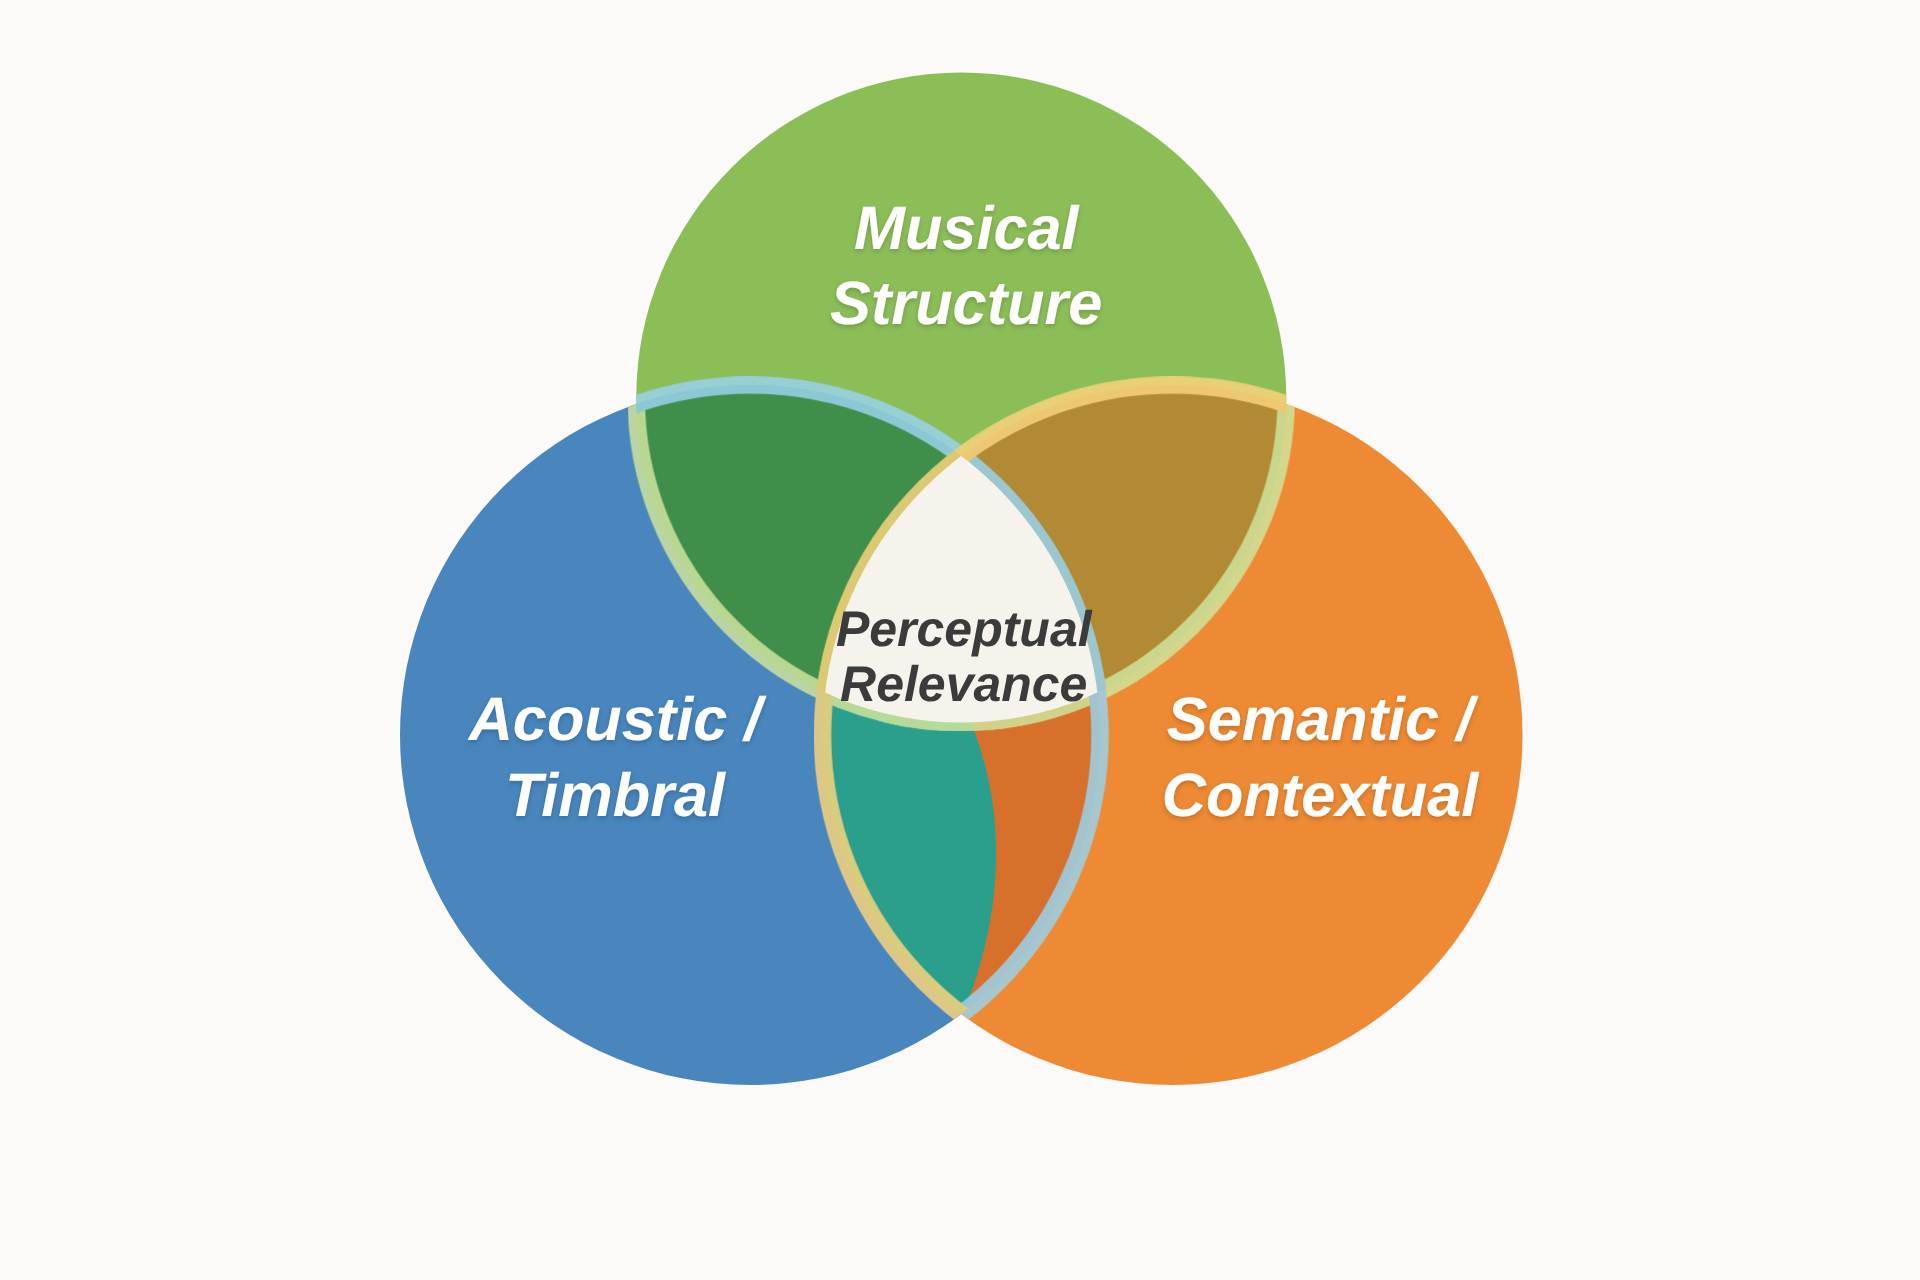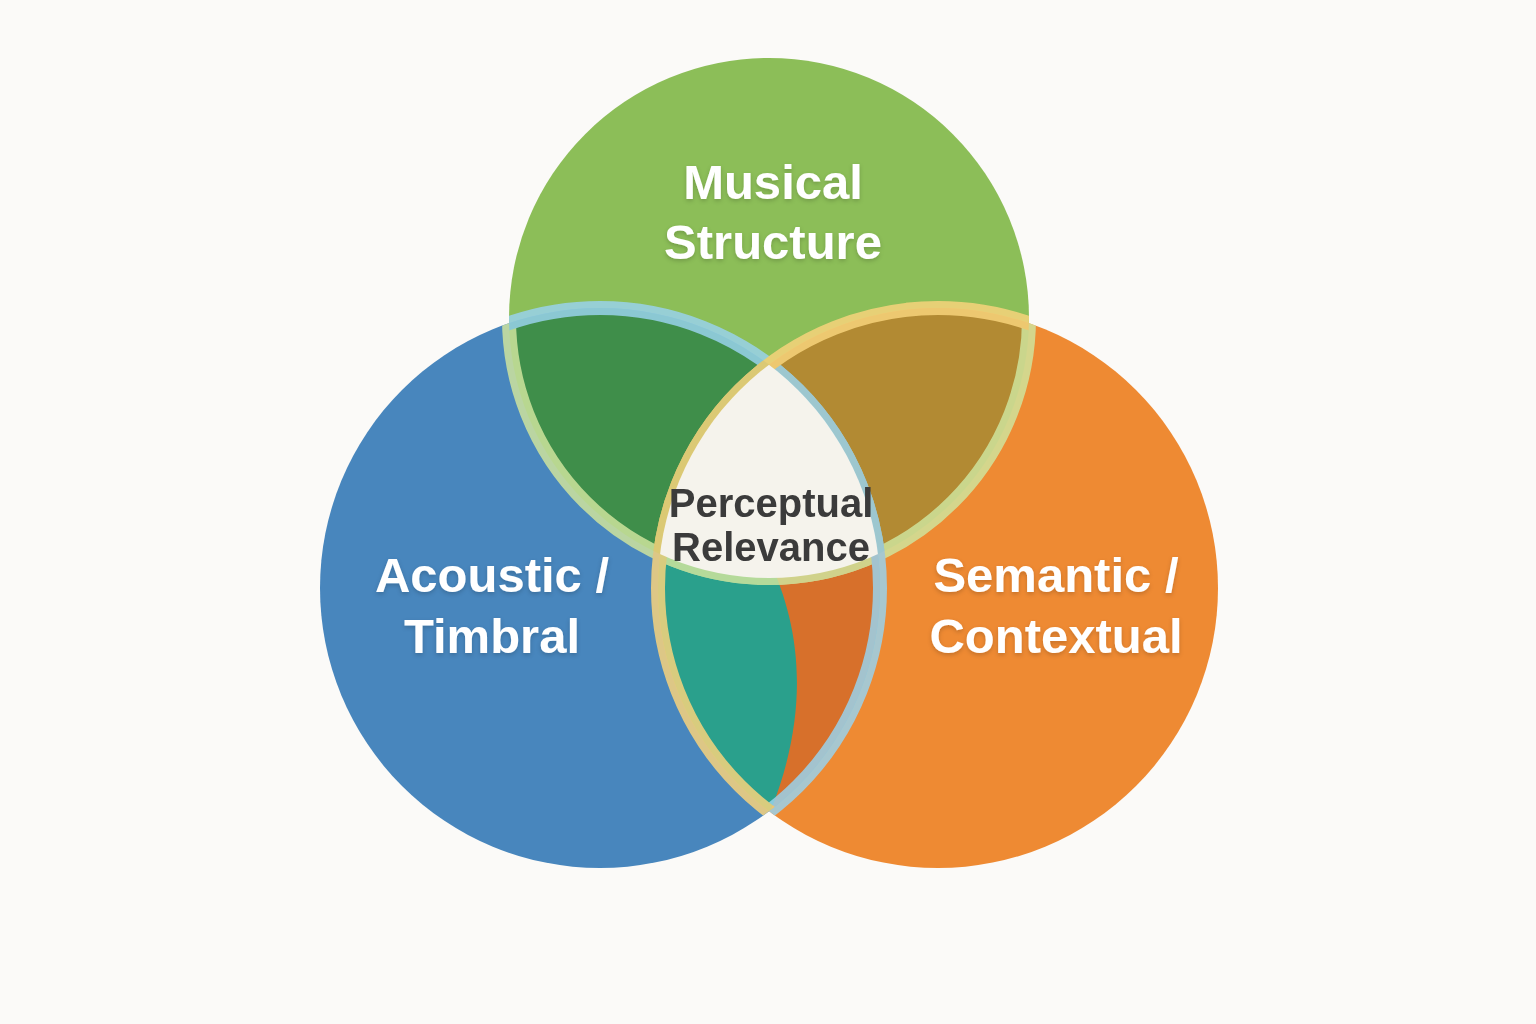--- a/index.html
+++ b/index.html
@@ -8,20 +8,21 @@
     width: 1536px;
     height: 1024px;
     overflow: hidden;
     background: #fbfaf8;
     font-family: "Liberation Sans", sans-serif;
   }
   .stage {
     position: relative;
     width: 1500px;
     height: 1024px;
+    font-style: italic;
   }
   svg { display: block; }
   .set-label {
     font-family: "Liberation Sans", "DejaVu Sans", sans-serif;
     font-weight: bold;
     font-size: 49px;
     text-anchor: middle;
   }
   .center-label {
     font-family: "Liberation Sans", "DejaVu Sans", sans-serif;

